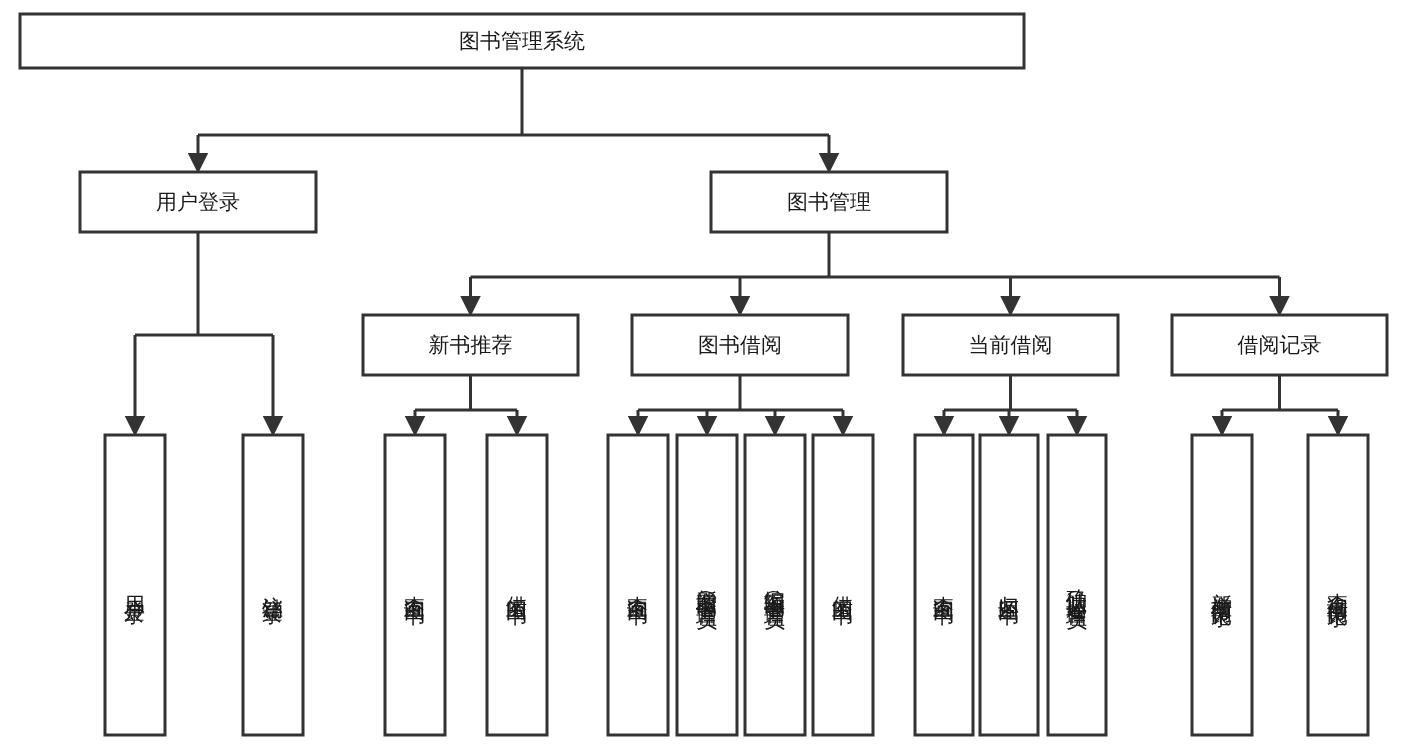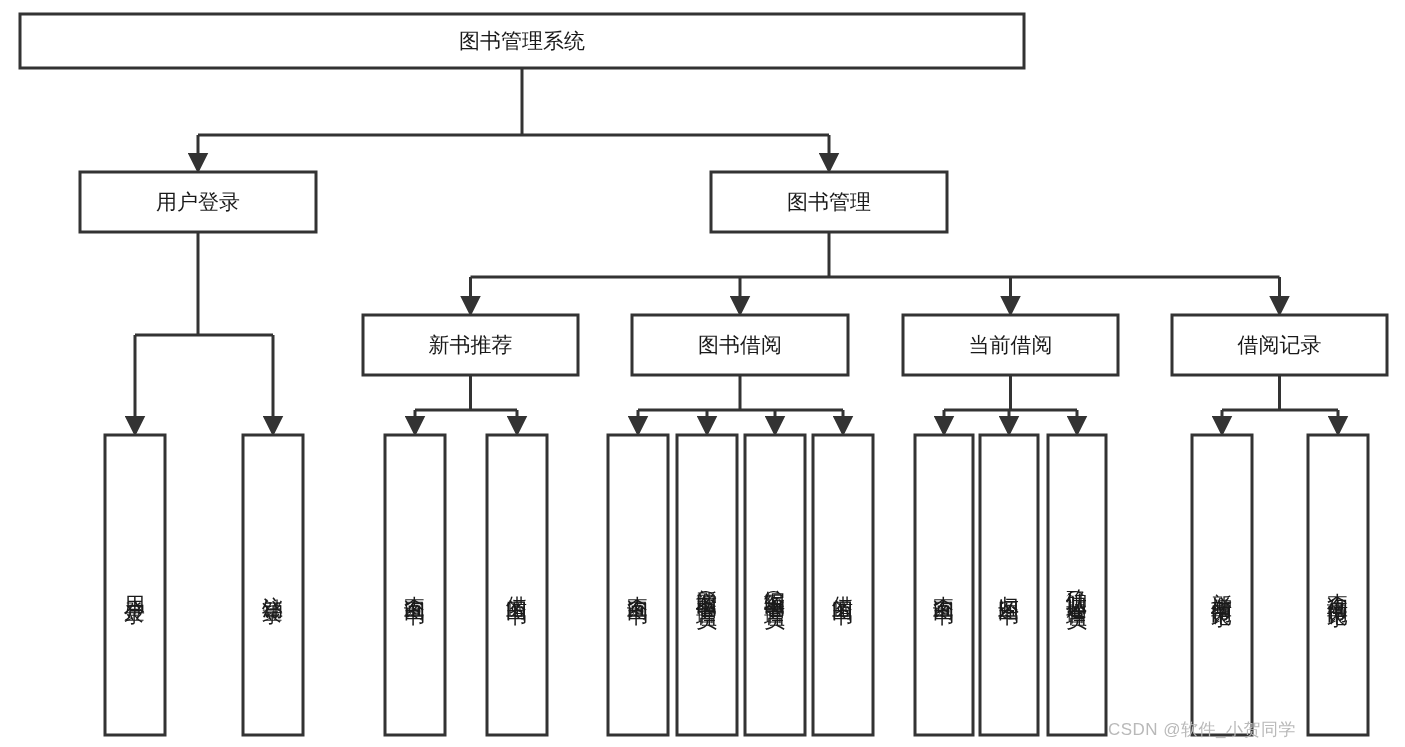--- a/index.html
+++ b/index.html
@@ -156,14 +156,13 @@
       <div class="leaf-label" style="left: 677px; top: 435px; width: 60px; height: 300px;">新增图书（管理员）</div>
       <div class="leaf-label" style="left: 745px; top: 435px; width: 60px; height: 300px;">编辑图书（管理员）</div>
       <div class="leaf-label" style="left: 813px; top: 435px; width: 60px; height: 300px;">借阅图书</div>
       <div class="leaf-label" style="left: 915px; top: 435px; width: 58px; height: 300px;">查询图书</div>
       <div class="leaf-label" style="left: 980px; top: 435px; width: 58px; height: 300px;">归还图书</div>
       <div class="leaf-label" style="left: 1048px; top: 435px; width: 58px; height: 300px;">确认归还（管理员）</div>
       <div class="leaf-label" style="left: 1192px; top: 435px; width: 60px; height: 300px;">新增借阅记录</div>
       <div class="leaf-label" style="left: 1308px; top: 435px; width: 60px; height: 300px;">查询借阅记录</div>
     </div>
 
-  <div class="watermark">CSDN @软件_小贺同学</div>
 </div>
 
 </body></html>

